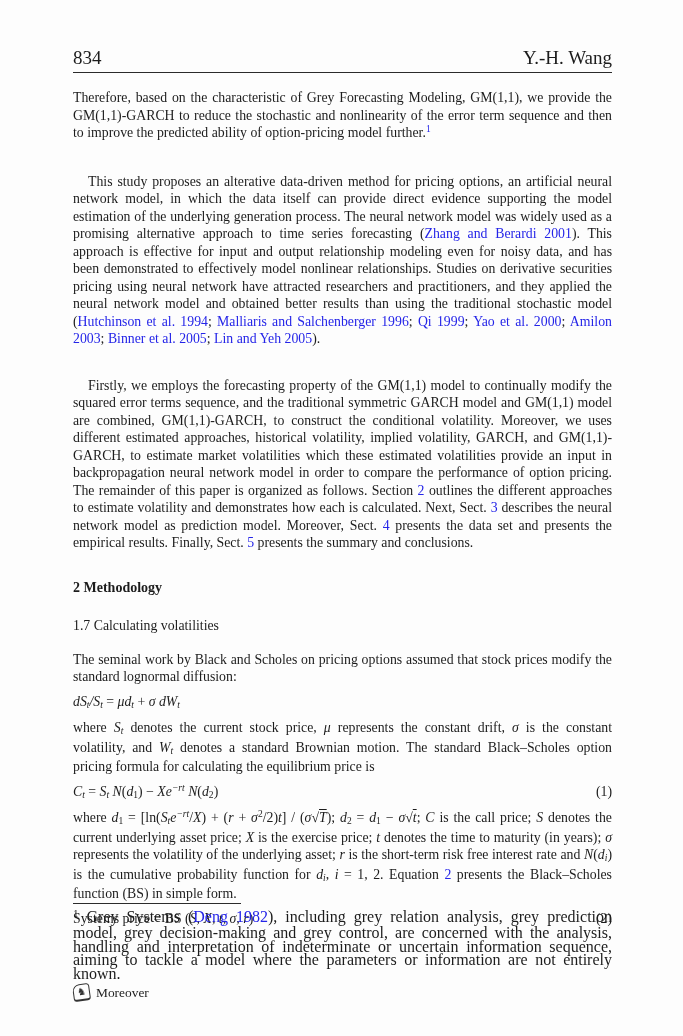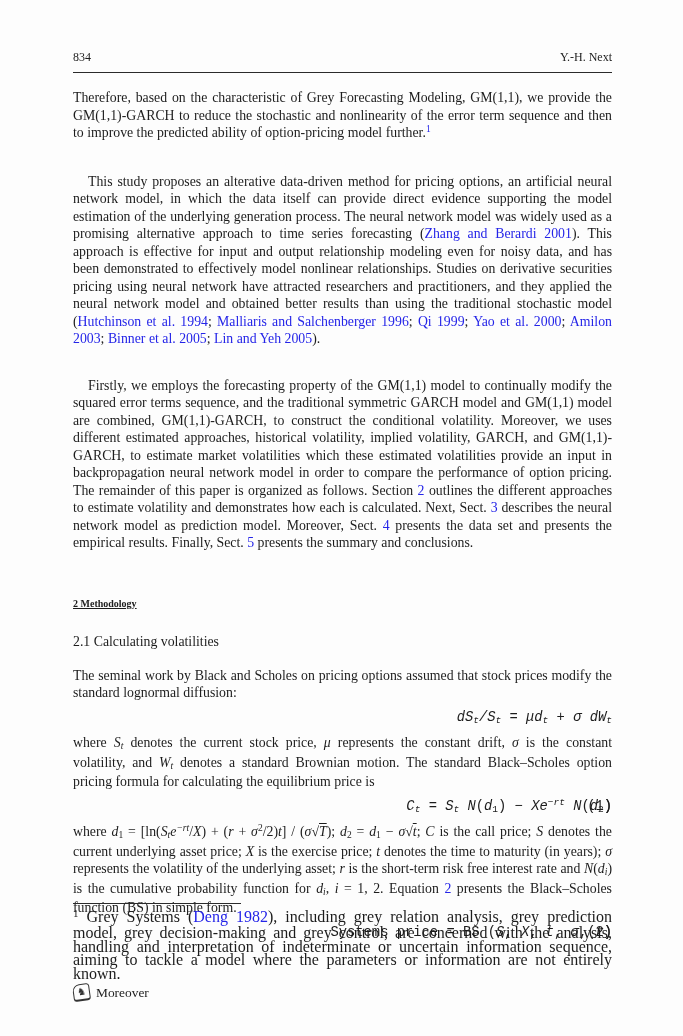--- a/index.html
+++ b/index.html
@@ -11,29 +11,29 @@
     font-family:"Liberation Serif","DejaVu Serif",serif;
     font-size:13.8px;
     line-height:17.5px;
     box-sizing:border-box;
     overflow:hidden;
   }
   .content{width:539px;margin-left:73px;}
   .page-header{
     display:flex;justify-content:space-between;
     padding-top:50px;
-    font-size:12px;line-height:15px;align-items:flex-end;
+    font-size:19px;line-height:15px;align-items:flex-end;
   }
   .header-rule{border-top:1.2px solid #2b2b2b;margin-top:7px;}
   .page-body{margin-top:16px;}
   .para{text-align:justify;}
   .para.indent{text-indent:15px;margin-top:29px;}
-  .heading{font-weight:bold;margin-top:43px;font-size:10px;text-decoration:underline;}
+  .heading{font-weight:bold;margin-top:27px;font-size:14px;}
   .subheading{margin-top:21px;margin-bottom:16px;font-size:13.8px;}
-  .equation{position:relative;text-align:right;margin:7px 0;font-family:Liberation Mono, monospace;}
+  .equation{position:relative;text-align:left;margin:7px 0;}
   .eq-num{position:absolute;right:0;top:0;}
   .seg-i{font-style:italic;}
   .seg-b{font-weight:bold;}
   .seg-l{color:#2424e8;}
   .seg-sup{font-size:69%;position:relative;top:-0.48em;}
   .seg-sub{font-size:69%;position:relative;top:0.26em;}
   .seg-ol{text-decoration:overline;}
   .footnote-area{
     position:absolute;left:73px;top:903px;width:539px;
     font-size:16px;line-height:13.8px;text-align:justify;
@@ -54,29 +54,29 @@
     transform:rotate(-8deg);
   }
 </style>
 </head>
 <body>
 
 <div class="page">
   <div class="content">
     <div class="page-header">
       <span>834</span>
-      <span>Y.-H. Next</span>
+      <span>Y.-H. Wang</span>
     </div>
     <div class="header-rule"></div>
     <div class="page-body">
         <div class="para"><span>Therefore, based on the characteristic of Grey Forecasting Modeling, GM(1,1), we provide the GM(1,1)-GARCH to reduce the stochastic and nonlinearity of the error term sequence and then to improve the predicted ability of option-pricing model further.</span><span class="seg-sup seg-l">1</span></div>
         <div class="para indent"><span>This study proposes an alterative data-driven method for pricing options, an artificial neural network model, in which the data itself can provide direct evidence supporting the model estimation of the underlying generation process. The neural network model was widely used as a promising alternative approach to time series forecasting (</span><span class="seg-l">Zhang and Berardi 2001</span><span>). This approach is effective for input and output relationship modeling even for noisy data, and has been demonstrated to effectively model nonlinear relationships. Studies on derivative securities pricing using neural network have attracted researchers and practitioners, and they applied the neural network model and obtained better results than using the traditional stochastic model (</span><span class="seg-l">Hutchinson et al. 1994</span><span>; </span><span class="seg-l">Malliaris and Salchenberger 1996</span><span>; </span><span class="seg-l">Qi 1999</span><span>; </span><span class="seg-l">Yao et al. 2000</span><span>; </span><span class="seg-l">Amilon 2003</span><span>; </span><span class="seg-l">Binner et al. 2005</span><span>; </span><span class="seg-l">Lin and Yeh 2005</span><span>).</span></div>
         <div class="para indent"><span>Firstly, we employs the forecasting property of the GM(1,1) model to continually modify the squared error terms sequence, and the traditional symmetric GARCH model and GM(1,1) model are combined, GM(1,1)-GARCH, to construct the conditional volatility. Moreover, we uses different estimated approaches, historical volatility, implied volatility, GARCH, and GM(1,1)-GARCH, to estimate market volatilities which these estimated volatilities provide an input in backpropagation neural network model in order to compare the performance of option pricing. The remainder of this paper is organized as follows. Section </span><span class="seg-l">2</span><span> outlines the different approaches to estimate volatility and demonstrates how each is calculated. Next, Sect. </span><span class="seg-l">3</span><span> describes the neural network model as prediction model. Moreover, Sect. </span><span class="seg-l">4</span><span> presents the data set and presents the empirical results. Finally, Sect. </span><span class="seg-l">5</span><span> presents the summary and conclusions.</span></div>
         <div class="heading"><span class="seg-b">2 Methodology</span></div>
-        <div class="subheading"><span>2.1 Calculating volatilities</span></div>
+        <div class="subheading"><span>1.7 Calculating volatilities</span></div>
         <div class="para"><span>The seminal work by Black and Scholes on pricing options assumed that stock prices modify the standard lognormal diffusion:</span></div>
         <div class="equation"><span><span class="seg-i">dS</span><span class="seg-i seg-sub">t</span><span class="seg-i">/S</span><span class="seg-i seg-sub">t</span><span> = </span><span class="seg-i">μd</span><span class="seg-i seg-sub">t</span><span> + </span><span class="seg-i">σ dW</span><span class="seg-i seg-sub">t</span></span></div>
         <div class="para"><span>where </span><span class="seg-i">S</span><span class="seg-i seg-sub">t</span><span> denotes the current stock price, </span><span class="seg-i">μ</span><span> represents the constant drift, </span><span class="seg-i">σ</span><span> is the constant volatility, and </span><span class="seg-i">W</span><span class="seg-i seg-sub">t</span><span> denotes a standard Brownian motion. The standard Black–Scholes option pricing formula for calculating the equilibrium price is</span></div>
         <div class="equation"><span><span class="seg-i">C</span><span class="seg-i seg-sub">t</span><span> = </span><span class="seg-i">S</span><span class="seg-i seg-sub">t</span><span class="seg-i"> N</span><span>(</span><span class="seg-i">d</span><span class="seg-sub">1</span><span>)</span><span> − </span><span class="seg-i">Xe</span><span class="seg-i seg-sup">−rt</span><span class="seg-i"> N</span><span>(</span><span class="seg-i">d</span><span class="seg-sub">2</span><span>)</span></span><span class="eq-num">(1)</span></div>
         <div class="para"><span>where </span><span class="seg-i">d</span><span class="seg-sub">1</span><span> = [ln(</span><span class="seg-i">S</span><span class="seg-i seg-sub">t</span><span class="seg-i">e</span><span class="seg-i seg-sup">−rt</span><span>/</span><span class="seg-i">X</span><span>) + (</span><span class="seg-i">r</span><span> + </span><span class="seg-i">σ</span><span class="seg-sup">2</span><span>/2)</span><span class="seg-i">t</span><span>] / (</span><span class="seg-i">σ</span><span>√</span><span class="seg-i seg-ol">T</span><span>); </span><span class="seg-i">d</span><span class="seg-sub">2</span><span> = </span><span class="seg-i">d</span><span class="seg-sub">1</span><span> − </span><span class="seg-i">σ</span><span>√</span><span class="seg-i seg-ol">t</span><span>;  </span><span class="seg-i">C</span><span> is the call price; </span><span class="seg-i">S</span><span> denotes the current underlying asset price; </span><span class="seg-i">X</span><span> is the exercise price; </span><span class="seg-i">t</span><span> denotes the time to maturity (in years); </span><span class="seg-i">σ</span><span> represents the volatility of the underlying asset; </span><span class="seg-i">r</span><span> is the short-term risk free interest rate and </span><span class="seg-i">N</span><span>(</span><span class="seg-i">d</span><span class="seg-i seg-sub">i</span><span>)</span><span> is the cumulative probability function for </span><span class="seg-i">d</span><span class="seg-i seg-sub">i</span><span>, </span><span class="seg-i">i</span><span> = 1, 2. Equation </span><span class="seg-l">2</span><span> presents the Black–Scholes function (BS) in simple form.</span></div>
         <div class="equation"><span><span>Systems price  =  BS (</span><span class="seg-i">S</span><span>, </span><span class="seg-i">X</span><span>, </span><span class="seg-i">t</span><span>, </span><span class="seg-i">σ</span><span>, </span><span class="seg-i">r</span><span>)</span></span><span class="eq-num">(2)</span></div>
       </div>
   </div>
 
   <div class="footnote-area">

